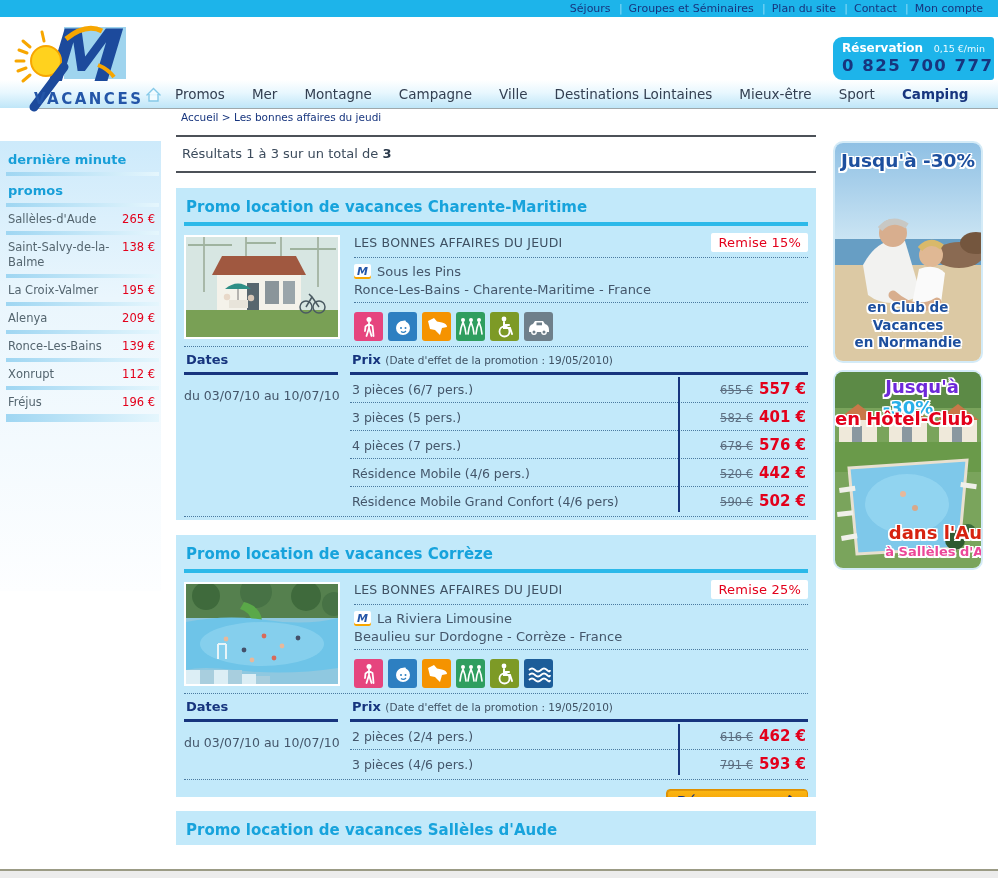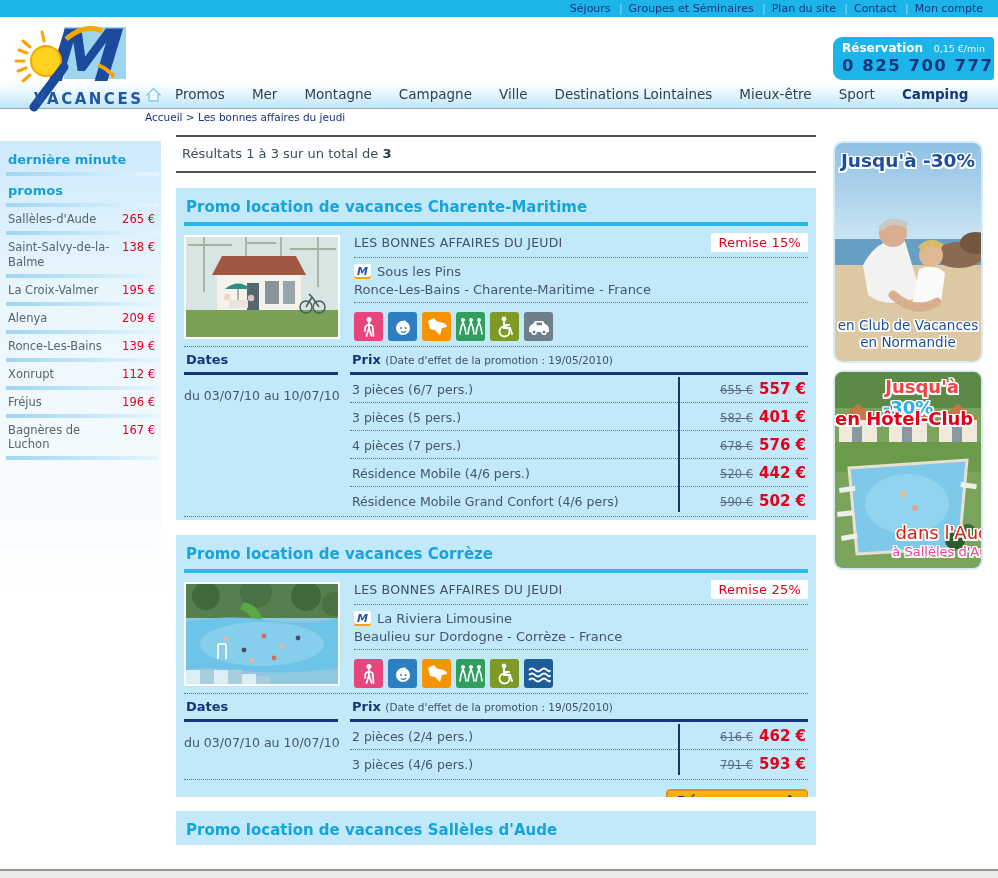--- a/index.html
+++ b/index.html
@@ -20,21 +20,21 @@
   .resbox .rate{color:#eafaff;font-size:9.5px;}
   .resbox .phone{color:#17357e;font-weight:bold;font-size:16.5px;letter-spacing:1.5px;margin-top:1px;white-space:nowrap;}
 
   
   .nav{height:28px;background:linear-gradient(180deg,#ffffff 0%,#e8f7fe 45%,#bfe6f8 100%);display:flex;align-items:center;padding-left:145px;gap:27px;font-size:13.5px;color:#333f51;}
   .nav .home{margin-right:-14px;margin-top:4px;cursor:pointer;}
   .nav .item{cursor:pointer;white-space:nowrap;}
   .nav .item.active{color:#17357e;font-weight:bold;}
 
   
-  .crumb{height:18px;background:#fff;border-top:1px solid #9fa8ab;font-size:10.5px;color:#17357e;padding-left:145px;line-height:17px;}
+  .crumb{height:18px;background:#fff;border-top:1px solid #9fa8ab;font-size:10.5px;color:#17357e;padding-left:145px;line-height:17px;margin-left:36px;}
 
   
   .banner-title{height:51px;background:#33c3f0;}
   .banner-title .t{font-size:17px;font-weight:bold;color:#1d56a5;padding:8px 0 0 8px;}
   .banner-title .bar{height:5px;background:#17357e;margin-top:6px;}
 
   .content{position:relative;height:701px;}
 
   
   .sidebar{position:absolute;left:0;top:14px;width:161px;min-height:450px;background:linear-gradient(180deg,#cdeafb 0%,#eaf6fd 35%,#fdfeff 100%);padding:4px 0 20px 6px;box-sizing:border-box;}
@@ -90,27 +90,27 @@
   .reserve{width:142px;height:24px;background:linear-gradient(180deg,#fcb813,#f19000);border:1px solid #e09000;border-radius:4px;display:flex;align-items:center;justify-content:space-between;padding:0 10px;box-sizing:border-box;font-size:13.5px;font-weight:bold;color:#17357e;cursor:pointer;box-shadow:inset 1px 1px 0 rgba(198,118,0,.5);}
 
   
   .ads{position:absolute;left:833px;top:14px;width:124px;}
   .ad{width:150px;border:2px solid #d4ebf7;border-radius:10px;overflow:hidden;position:relative;box-sizing:border-box;background:#fff;cursor:pointer;}
   .ad1{height:222px;margin-bottom:7px;}
   .ad2{height:200px;}
   .ad svg.bg{position:absolute;left:0;top:0;width:100%;height:100%;}
   .ow{text-shadow:-1.5px -1.5px 0 #fff,1.5px -1.5px 0 #fff,-1.5px 1.5px 0 #fff,1.5px 1.5px 0 #fff,0 -1.5px 0 #fff,0 1.5px 0 #fff,-1.5px 0 0 #fff,1.5px 0 0 #fff;}
   .b-head{position:absolute;top:7px;width:100%;text-align:center;font-size:18.5px;font-weight:bold;color:#1d4f9e;}
-  .b-cap{position:absolute;bottom:9px;width:100%;text-align:center;font-size:13.5px;font-weight:normal;color:#1d4f9e;line-height:1.3;}
+  .b-cap{position:absolute;bottom:9px;width:100%;text-align:center;font-size:13.5px;font-weight:bold;color:#1d4f9e;line-height:1.3;}
   .ad2 .b-head{top:4px;font-size:18px;}
   .b-sub{position:absolute;top:36px;width:100%;text-align:left;font-size:18px;font-weight:bold;color:#e3001b;}
   .ad2 .b-cap{bottom:7px;padding-left:40px;}
   .cap-big{font-size:18px;color:#d62310;}
   .cap-small{font-size:13px;color:#ec4899;}
-  .red{color:#ef4444;padding-left:28px;} .cyanpct{color:#29b0e8;}
+  .red{color:#6d28d9;padding-left:28px;} .cyanpct{color:#29b0e8;}
 
   .bottom-strip{position:absolute;left:0;top:869px;width:998px;height:9px;background:#ececec;border-top:2px solid #9b9b85;z-index:50;}
 </style>
 </head>
 <body>
 
 <div class="page">
 
   <div class="topbar">
     <a>Séjours</a>
@@ -207,24 +207,20 @@
       <div class="sb-item">
         <span class="n">Xonrupt</span>
         <span class="p">112 €</span>
       </div>
       <div class="sb-bar"></div>
       <div class="sb-item">
         <span class="n">Fréjus</span>
         <span class="p">196 €</span>
       </div>
       <div class="sb-bar"></div>
-      <div class="sb-item">
-        <span class="n">Bagnères de Luchon</span>
-        <span class="p">167 €</span>
-      </div>
       <div class="sb-bar"></div>
     </div>
 
     <div class="main">
       <div class="results">
         <span>Résultats 1 à 3 sur un total de </span><b>3</b>
       </div>
 
       <div class="card h1">
         <div class="card-title">Promo location de vacances Charente-Maritime</div>

